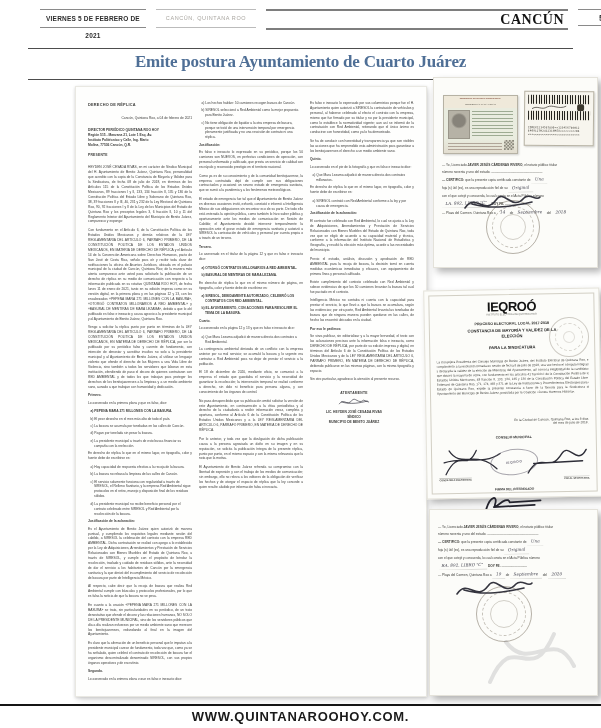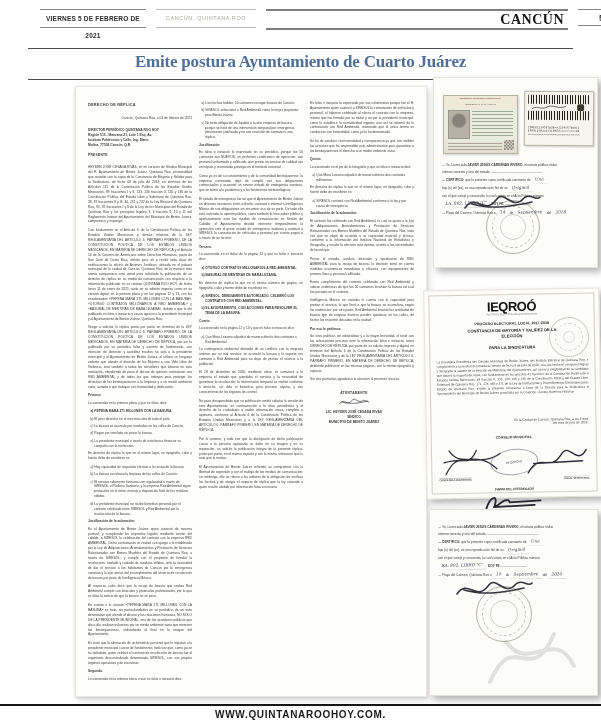--- a/index.html
+++ b/index.html
@@ -129,21 +129,21 @@
   .sgt:first-child{transform:scale(.42);transform-origin:0 0;}
   .sgt:last-child{transform:scale(.42);transform-origin:100% 0;}
   .firma-label{text-align:center;font-weight:bold;font-size:6.2px;transform:scale(.52);transform-origin:50% 0;margin-top:2px;color:#333;}
   .bigsig{display:block;margin:-2px auto 0;}
   .ieq-name{text-align:center;font-weight:bold;font-size:7px;transform:scale(.62);transform-origin:50% 0;color:#222;}
   .ieq-role{text-align:center;font-size:6px;transform:scale(.45);transform-origin:50% 0;color:#5a5a56;}
 
   
   .footline{position:absolute;left:0;right:0;top:704px;height:2px;background:#151515;}
   .footurl{position:absolute;left:0;top:709px;width:601px;text-align:center;
-           font-size:10px;font-weight:bold;letter-spacing:.7px;color:#1a1a1a;}
+           font-size:13px;font-weight:bold;letter-spacing:.7px;color:#1a1a1a;}
 </style>
 </head>
 <body>
 
 <div class="mast">
   <div class="mdate">VIERNES 5 DE FEBRERO DE 2021</div>
   <div class="mloc">CANCÚN, QUINTANA ROO</div>
   <div class="mband">
     <span class="mbrand">CANCÚN</span>
   </div>

